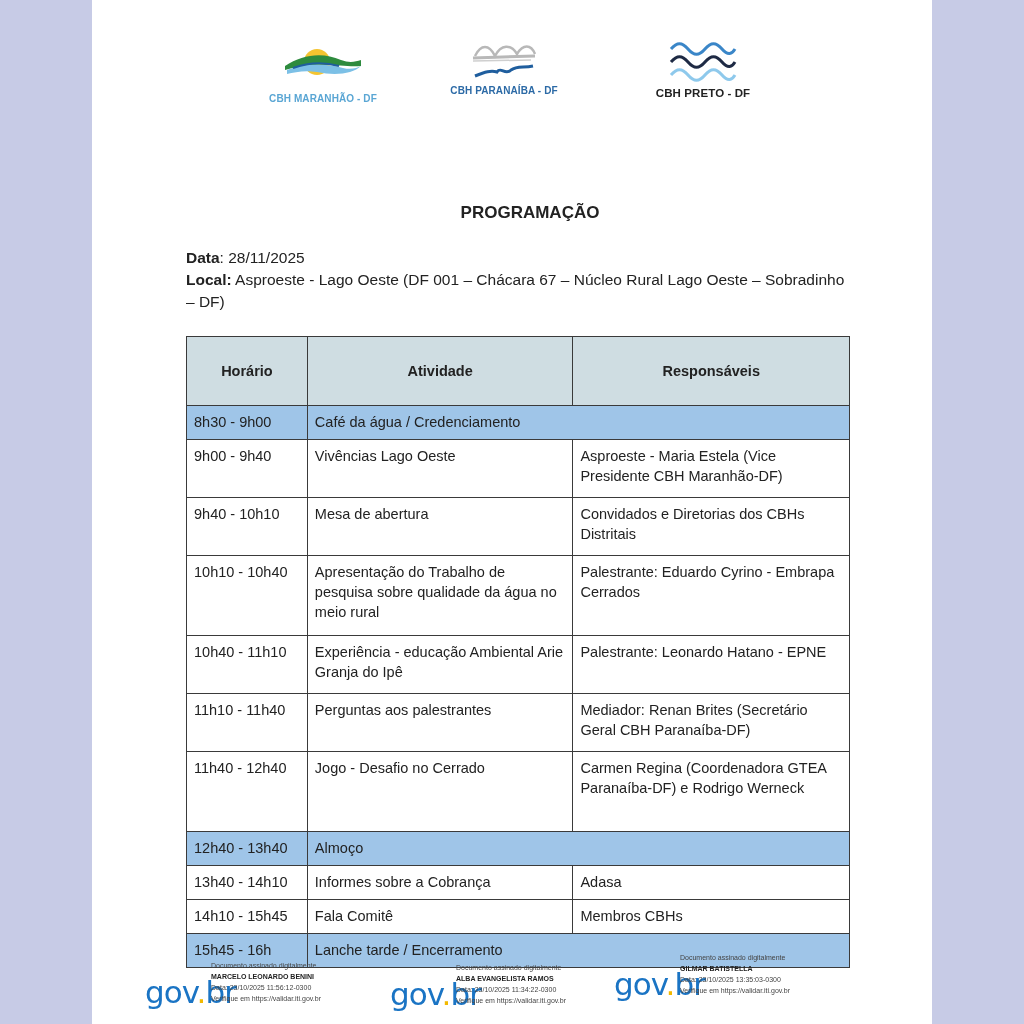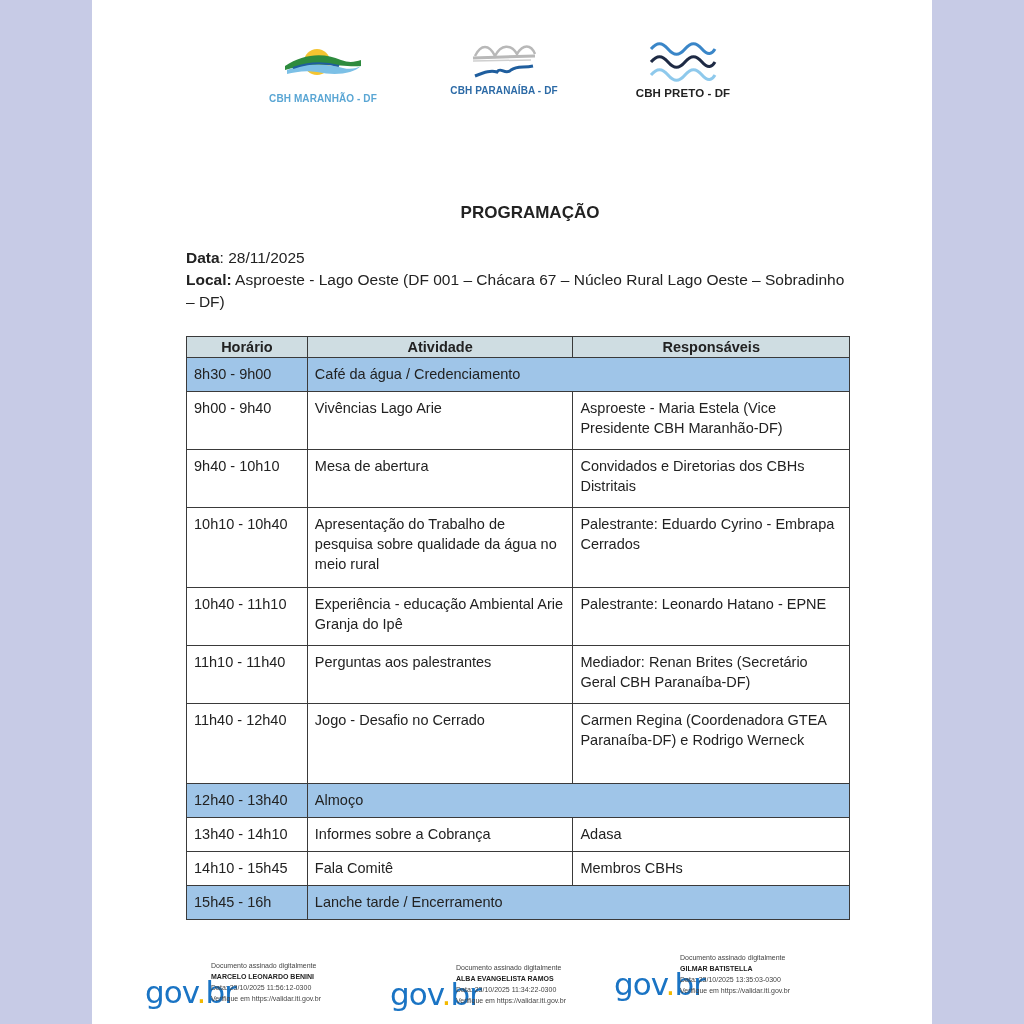--- a/index.html
+++ b/index.html
@@ -32,21 +32,21 @@
     .logo-label {
       font-weight: bold;
       font-size: 10px;
       white-space: nowrap;
       letter-spacing: 0.1px;
     }
     .logo-maranhao { left: 176px; top: 44px; width: 110px; }
     .logo-maranhao .logo-label { color: #5aa6d4; margin-top: 15px; }
     .logo-paranaiba { left: 352px; top: 40px; width: 120px; }
     .logo-paranaiba .logo-label { color: #2c6aa6; margin-top: 5px; text-align: center; }
-    .logo-preto { left: 536px; top: 40px; width: 110px; }
+    .logo-preto { left: 556px; top: 40px; width: 110px; }
     .logo-preto .logo-label { color: #222; font-size: 11.5px; margin-top: 5px; }
 
     .doc-title {
       position: absolute;
       left: 0;
       width: 840px;
       top: 150px;
       text-align: center;
       font-weight: bold;
       font-size: 15.5px;
@@ -87,21 +87,21 @@
       border: 1.5px solid #3a3a3a;
       padding: 6px 7px 7px 7px;
       vertical-align: top;
       line-height: 20px;
       text-align: left;
     }
     table.schedule th {
       background: #cfdde2;
       font-weight: bold;
       text-align: center;
-      padding: 0 7px;
+      padding: 24px 7px;
     }
     table.schedule col.c1 { width: 121px; }
     table.schedule col.c2 { width: 266px; }
     table.schedule col.c3 { width: 277px; }
     tr.highlight td {
       background: #9fc5e8;
     }
     .r-tall-2 td { height: 44px; }
     .r-tall-3 td { height: 66px; }
 
@@ -193,21 +193,21 @@
         <th>Responsáveis</th>
       </tr>
     </thead>
     <tbody>
       <tr class="highlight">
         <td>8h30 - 9h00</td>
         <td colspan="2">Café da água / Credenciamento</td>
       </tr>
       <tr class="r-tall-2">
         <td>9h00 - 9h40</td>
-        <td>Vivências Lago Arie</td>
+        <td>Vivências Lago Oeste</td>
         <td>Asproeste - Maria Estela (Vice Presidente CBH Maranhão-DF)</td>
       </tr>
       <tr class="r-tall-2">
         <td>9h40 - 10h10</td>
         <td>Mesa de abertura</td>
         <td>Convidados e Diretorias dos CBHs Distritais</td>
       </tr>
       <tr class="r-tall-3">
         <td>10h10 - 10h40</td>
         <td>Apresentação do Trabalho de pesquisa sobre qualidade da água no meio rural</td>

